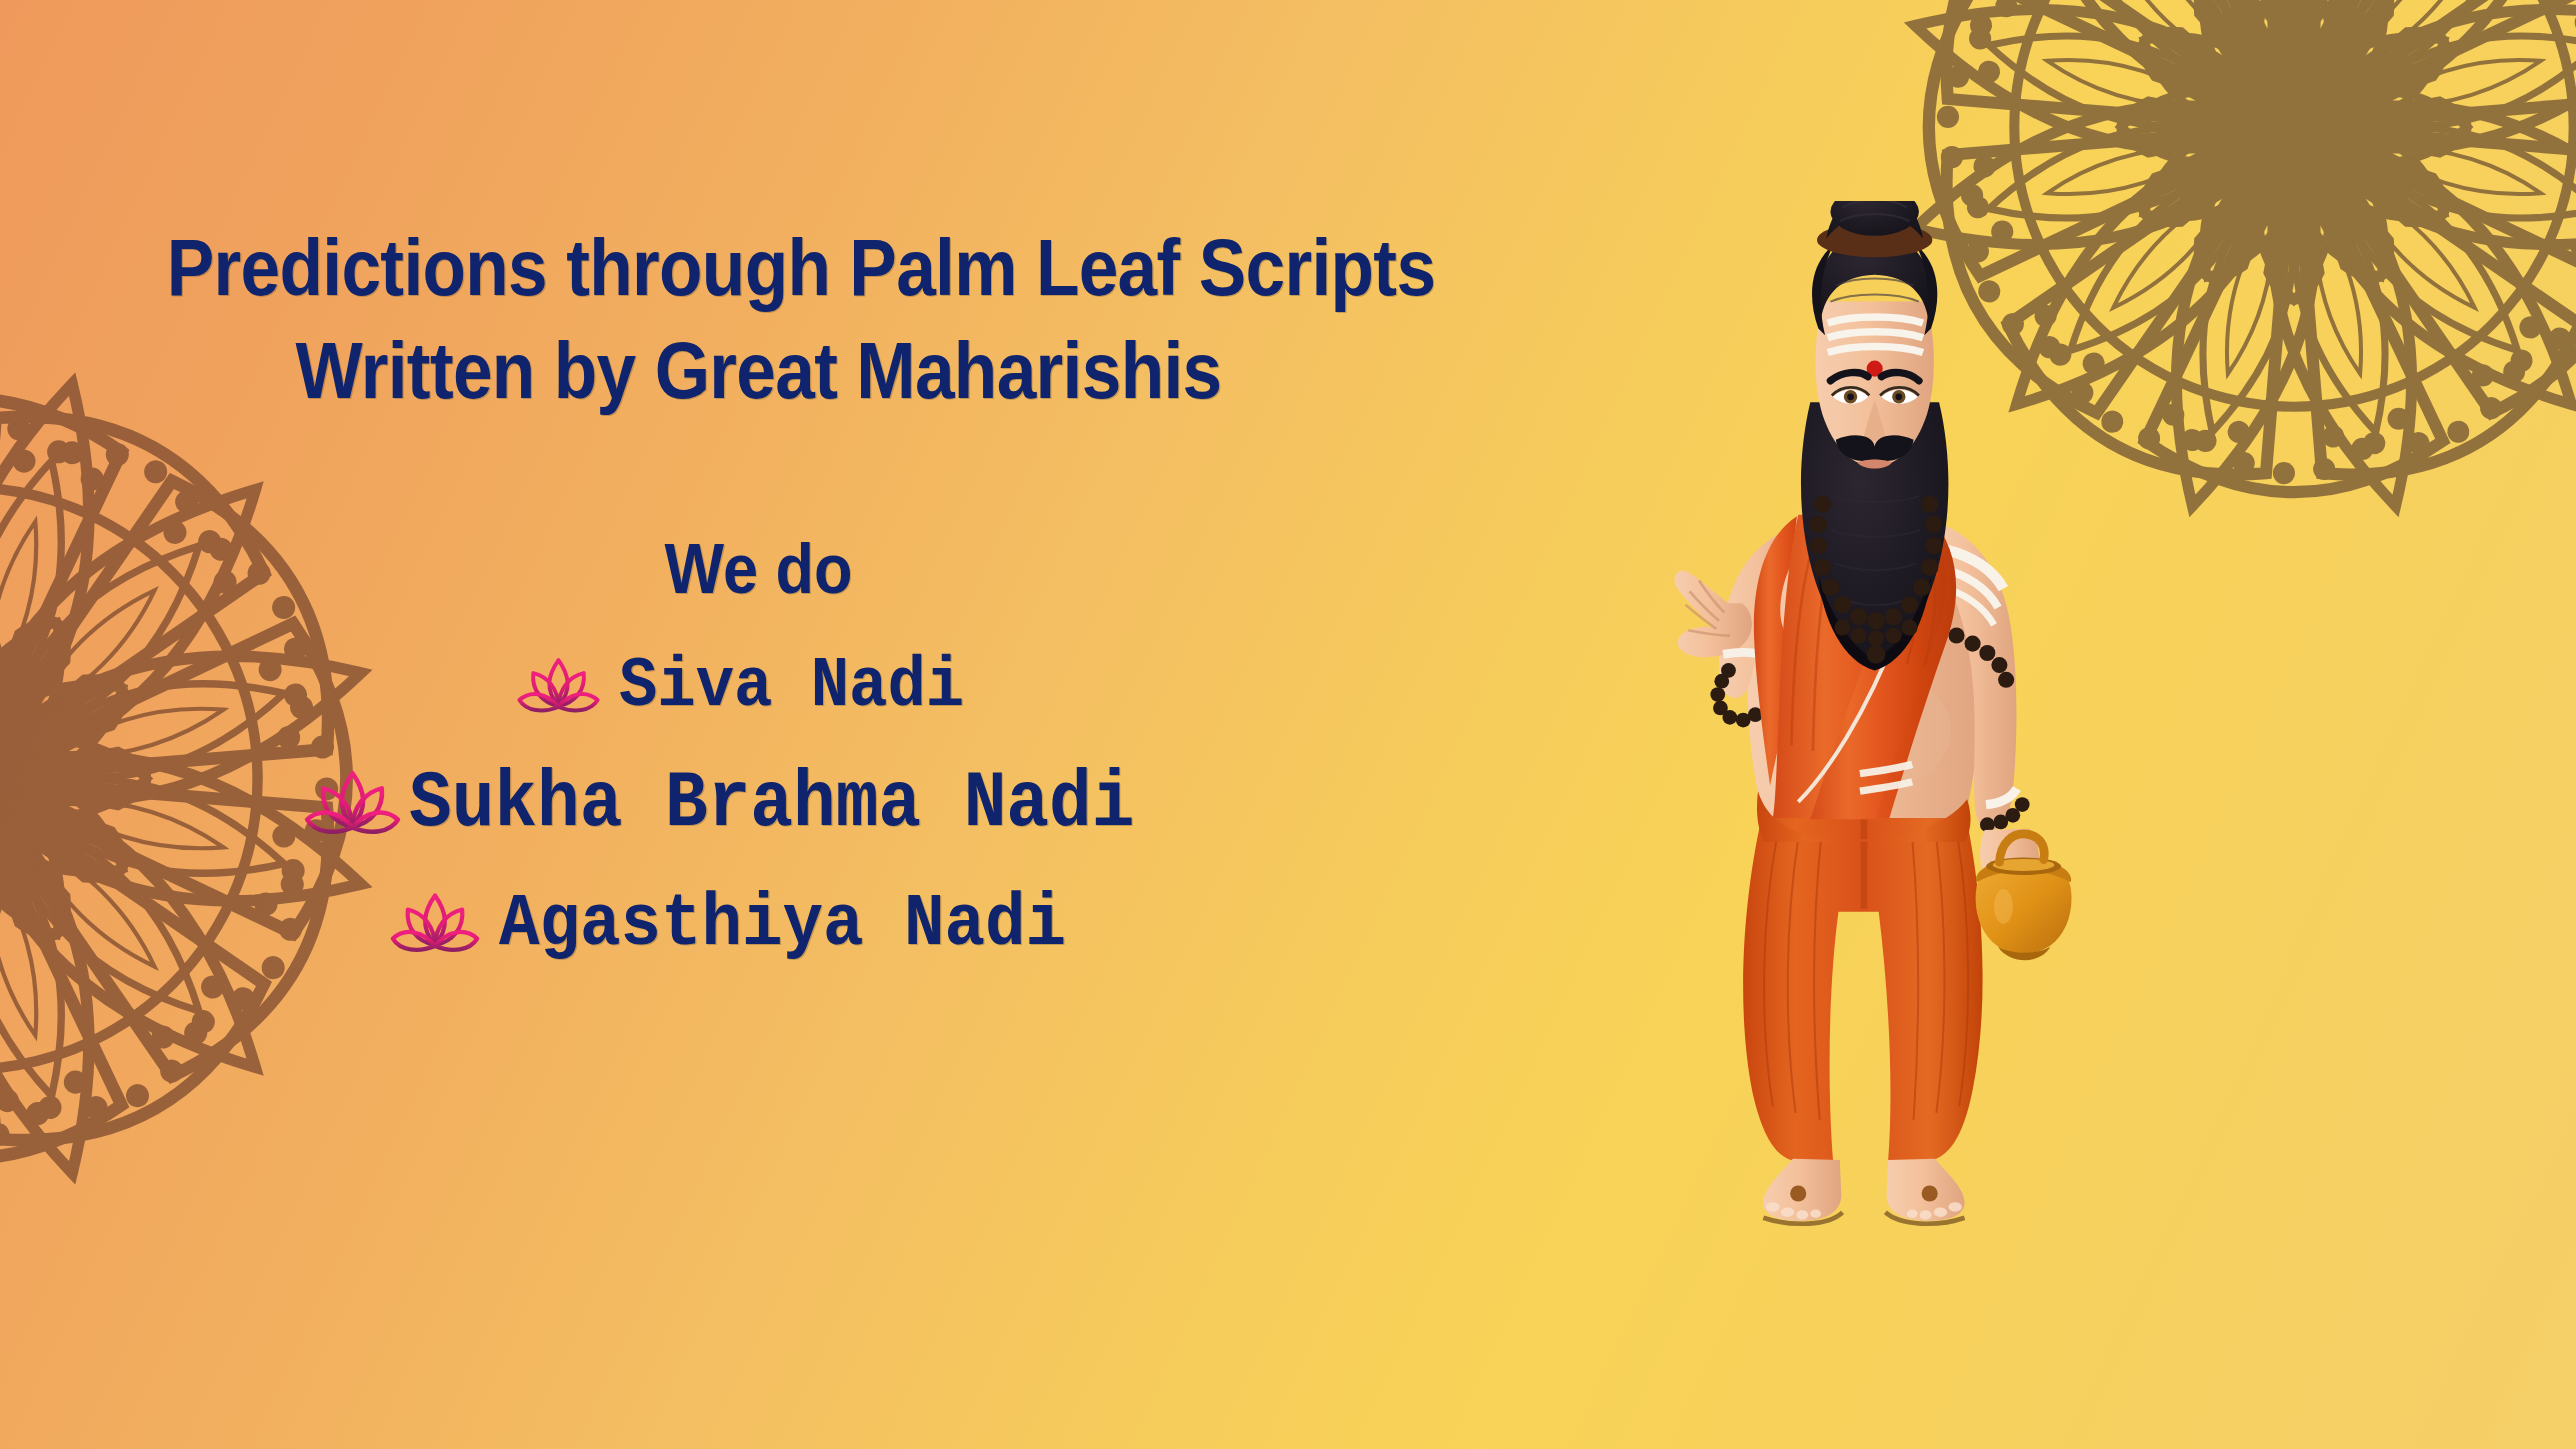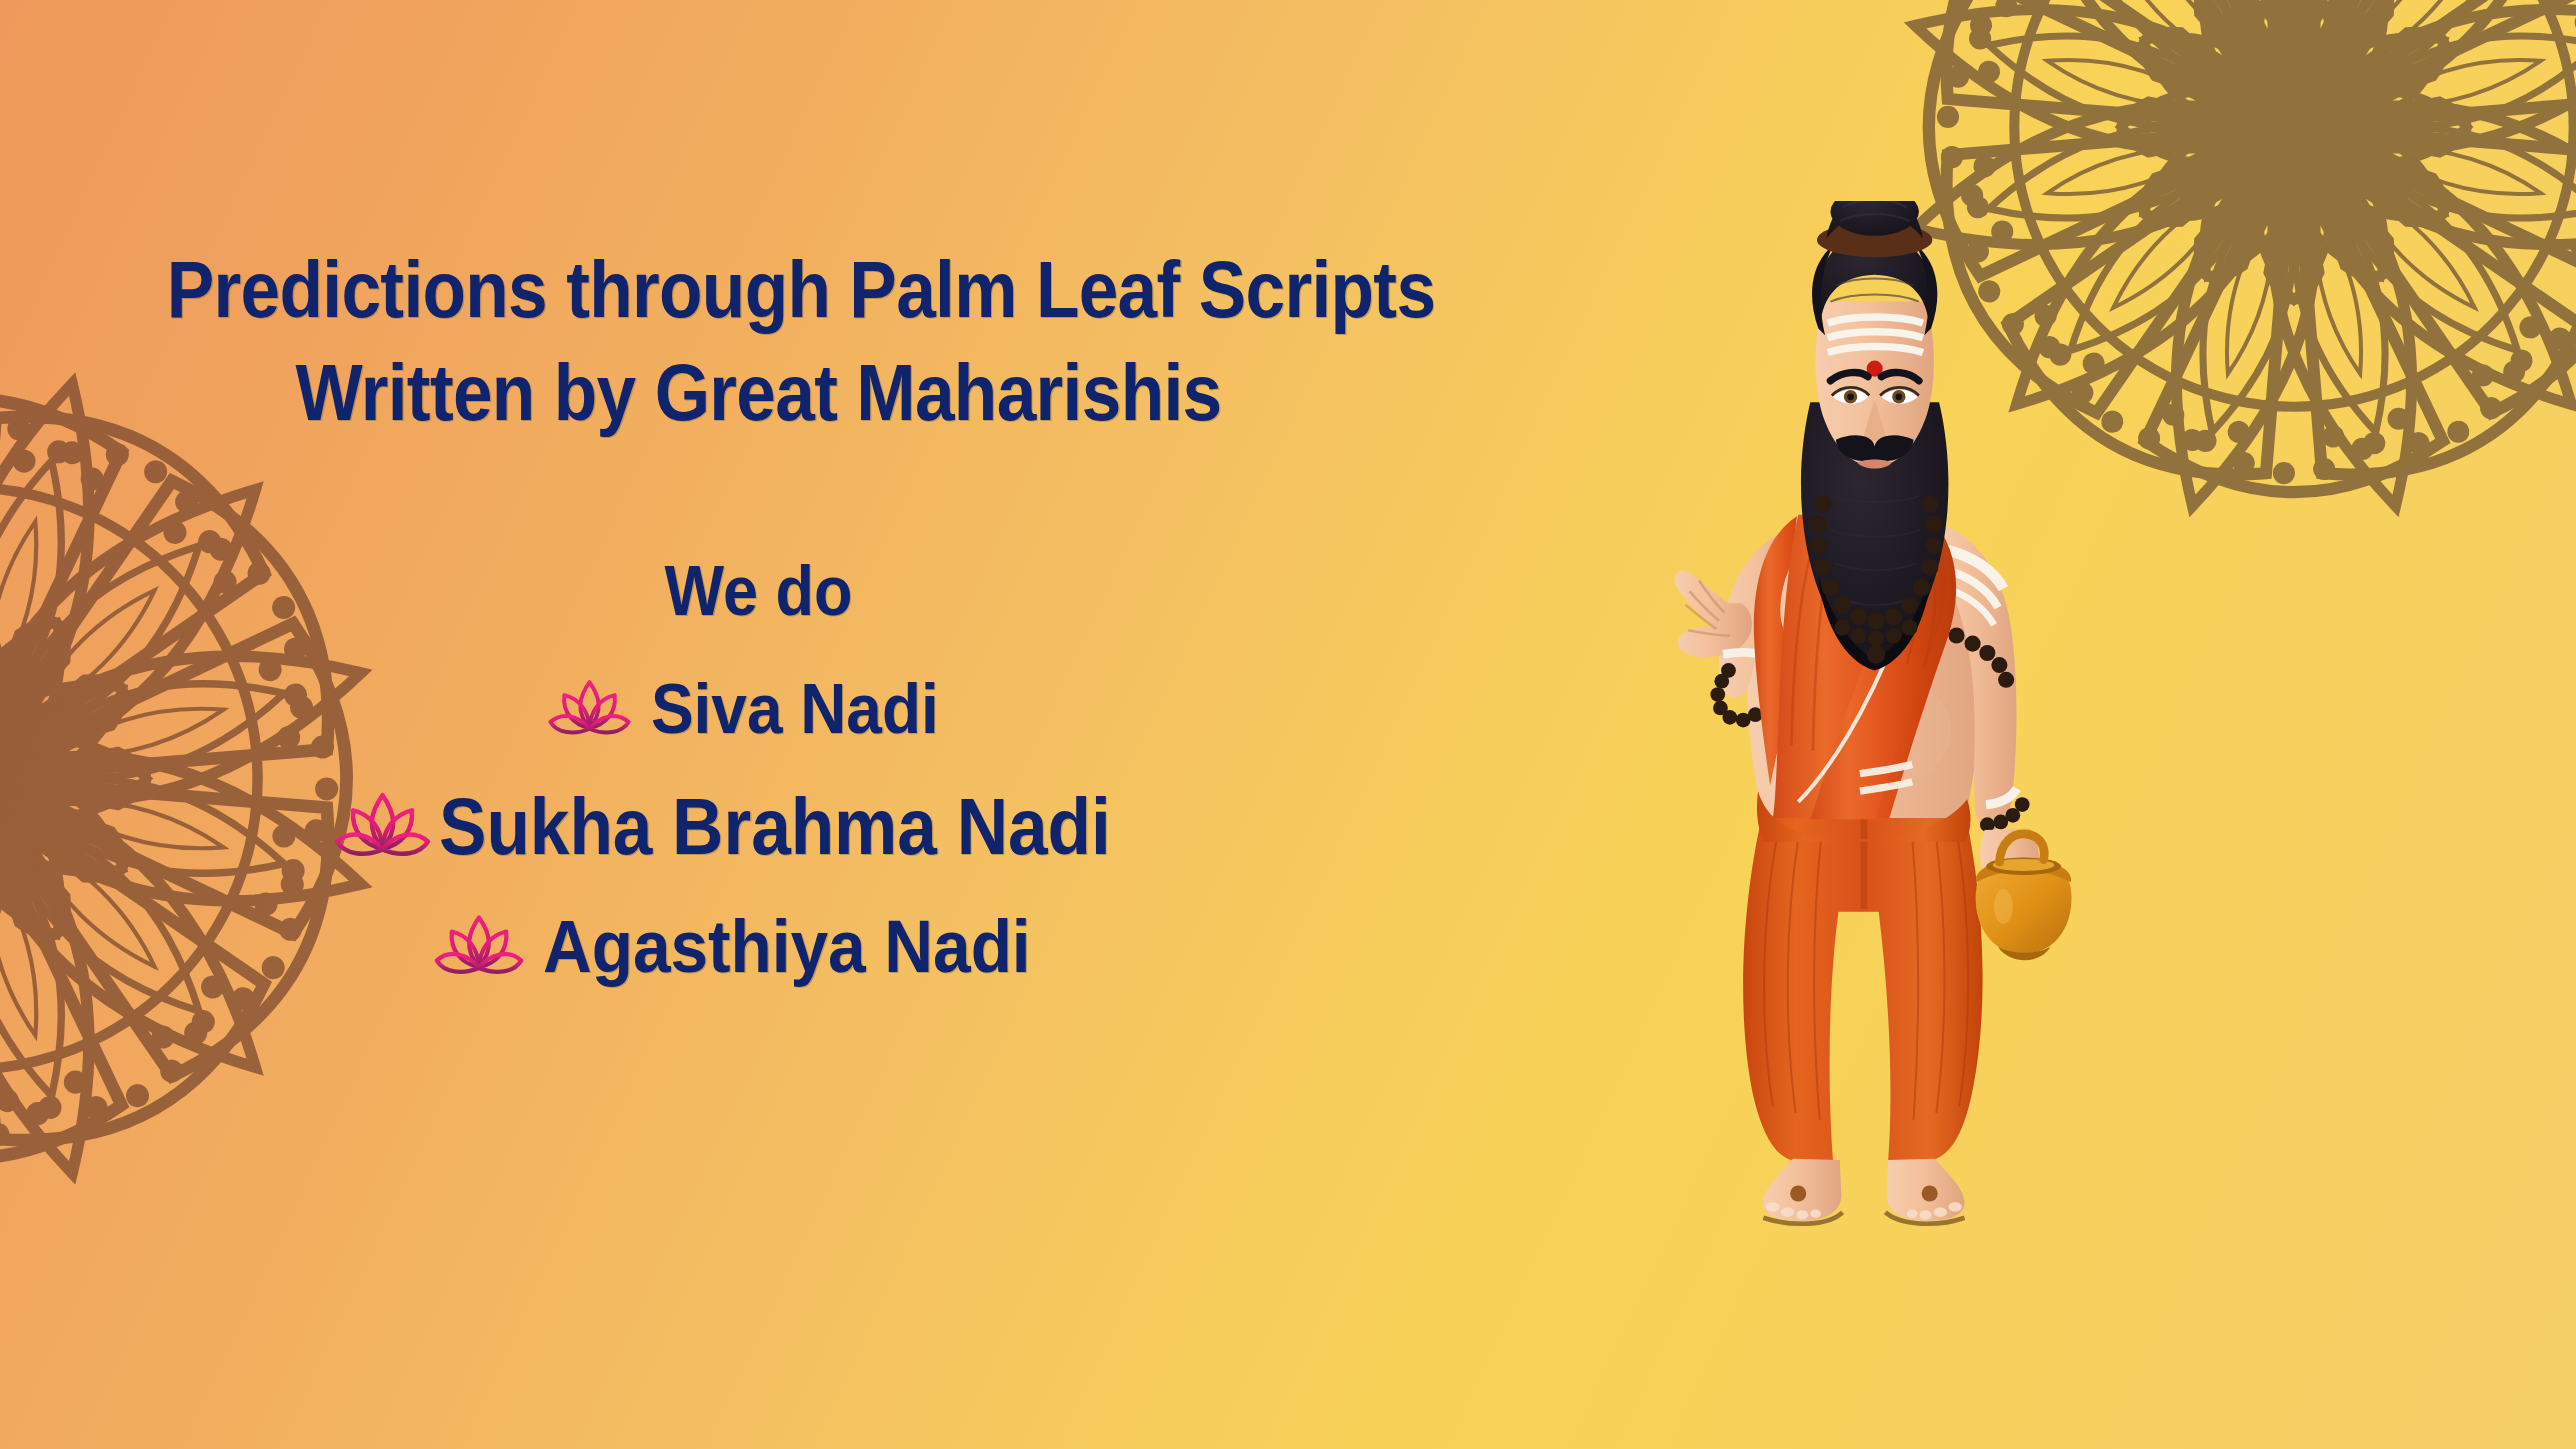--- a/index.html
+++ b/index.html
@@ -45,21 +45,21 @@
     top: 255px;
     width: 1047px;
     height: 1047px;
     opacity: .75;
   }
 
   
   #text-block {
     position: absolute;
     left: 101px;
-    top: 239px;
+    top: 217px;
     width: 1315px;
   }
   .headline {
     text-align: center;
     color: #10246e;
     font-size: 79px;
     line-height: 1.30;
     font-weight: 700;
     letter-spacing: -0.7px;
     transform: scaleX(.90);
@@ -80,20 +80,21 @@
   .nadi-list {
     margin: 0;
     padding: 0;
     list-style: none;
   }
   .nadi-item {
     display: flex;
     align-items: center;
     justify-content: center;
     margin-top: 42px;
+    font-family: Liberation Mono, monospace;
   }
   .nadi-item .lotus-icon {
     flex: 0 0 auto;
     margin-right: 17.4px;
     display: block;
   }
   .nadi-label {
     color: #10246e;
     font-size: 71px;
     font-weight: 700;

